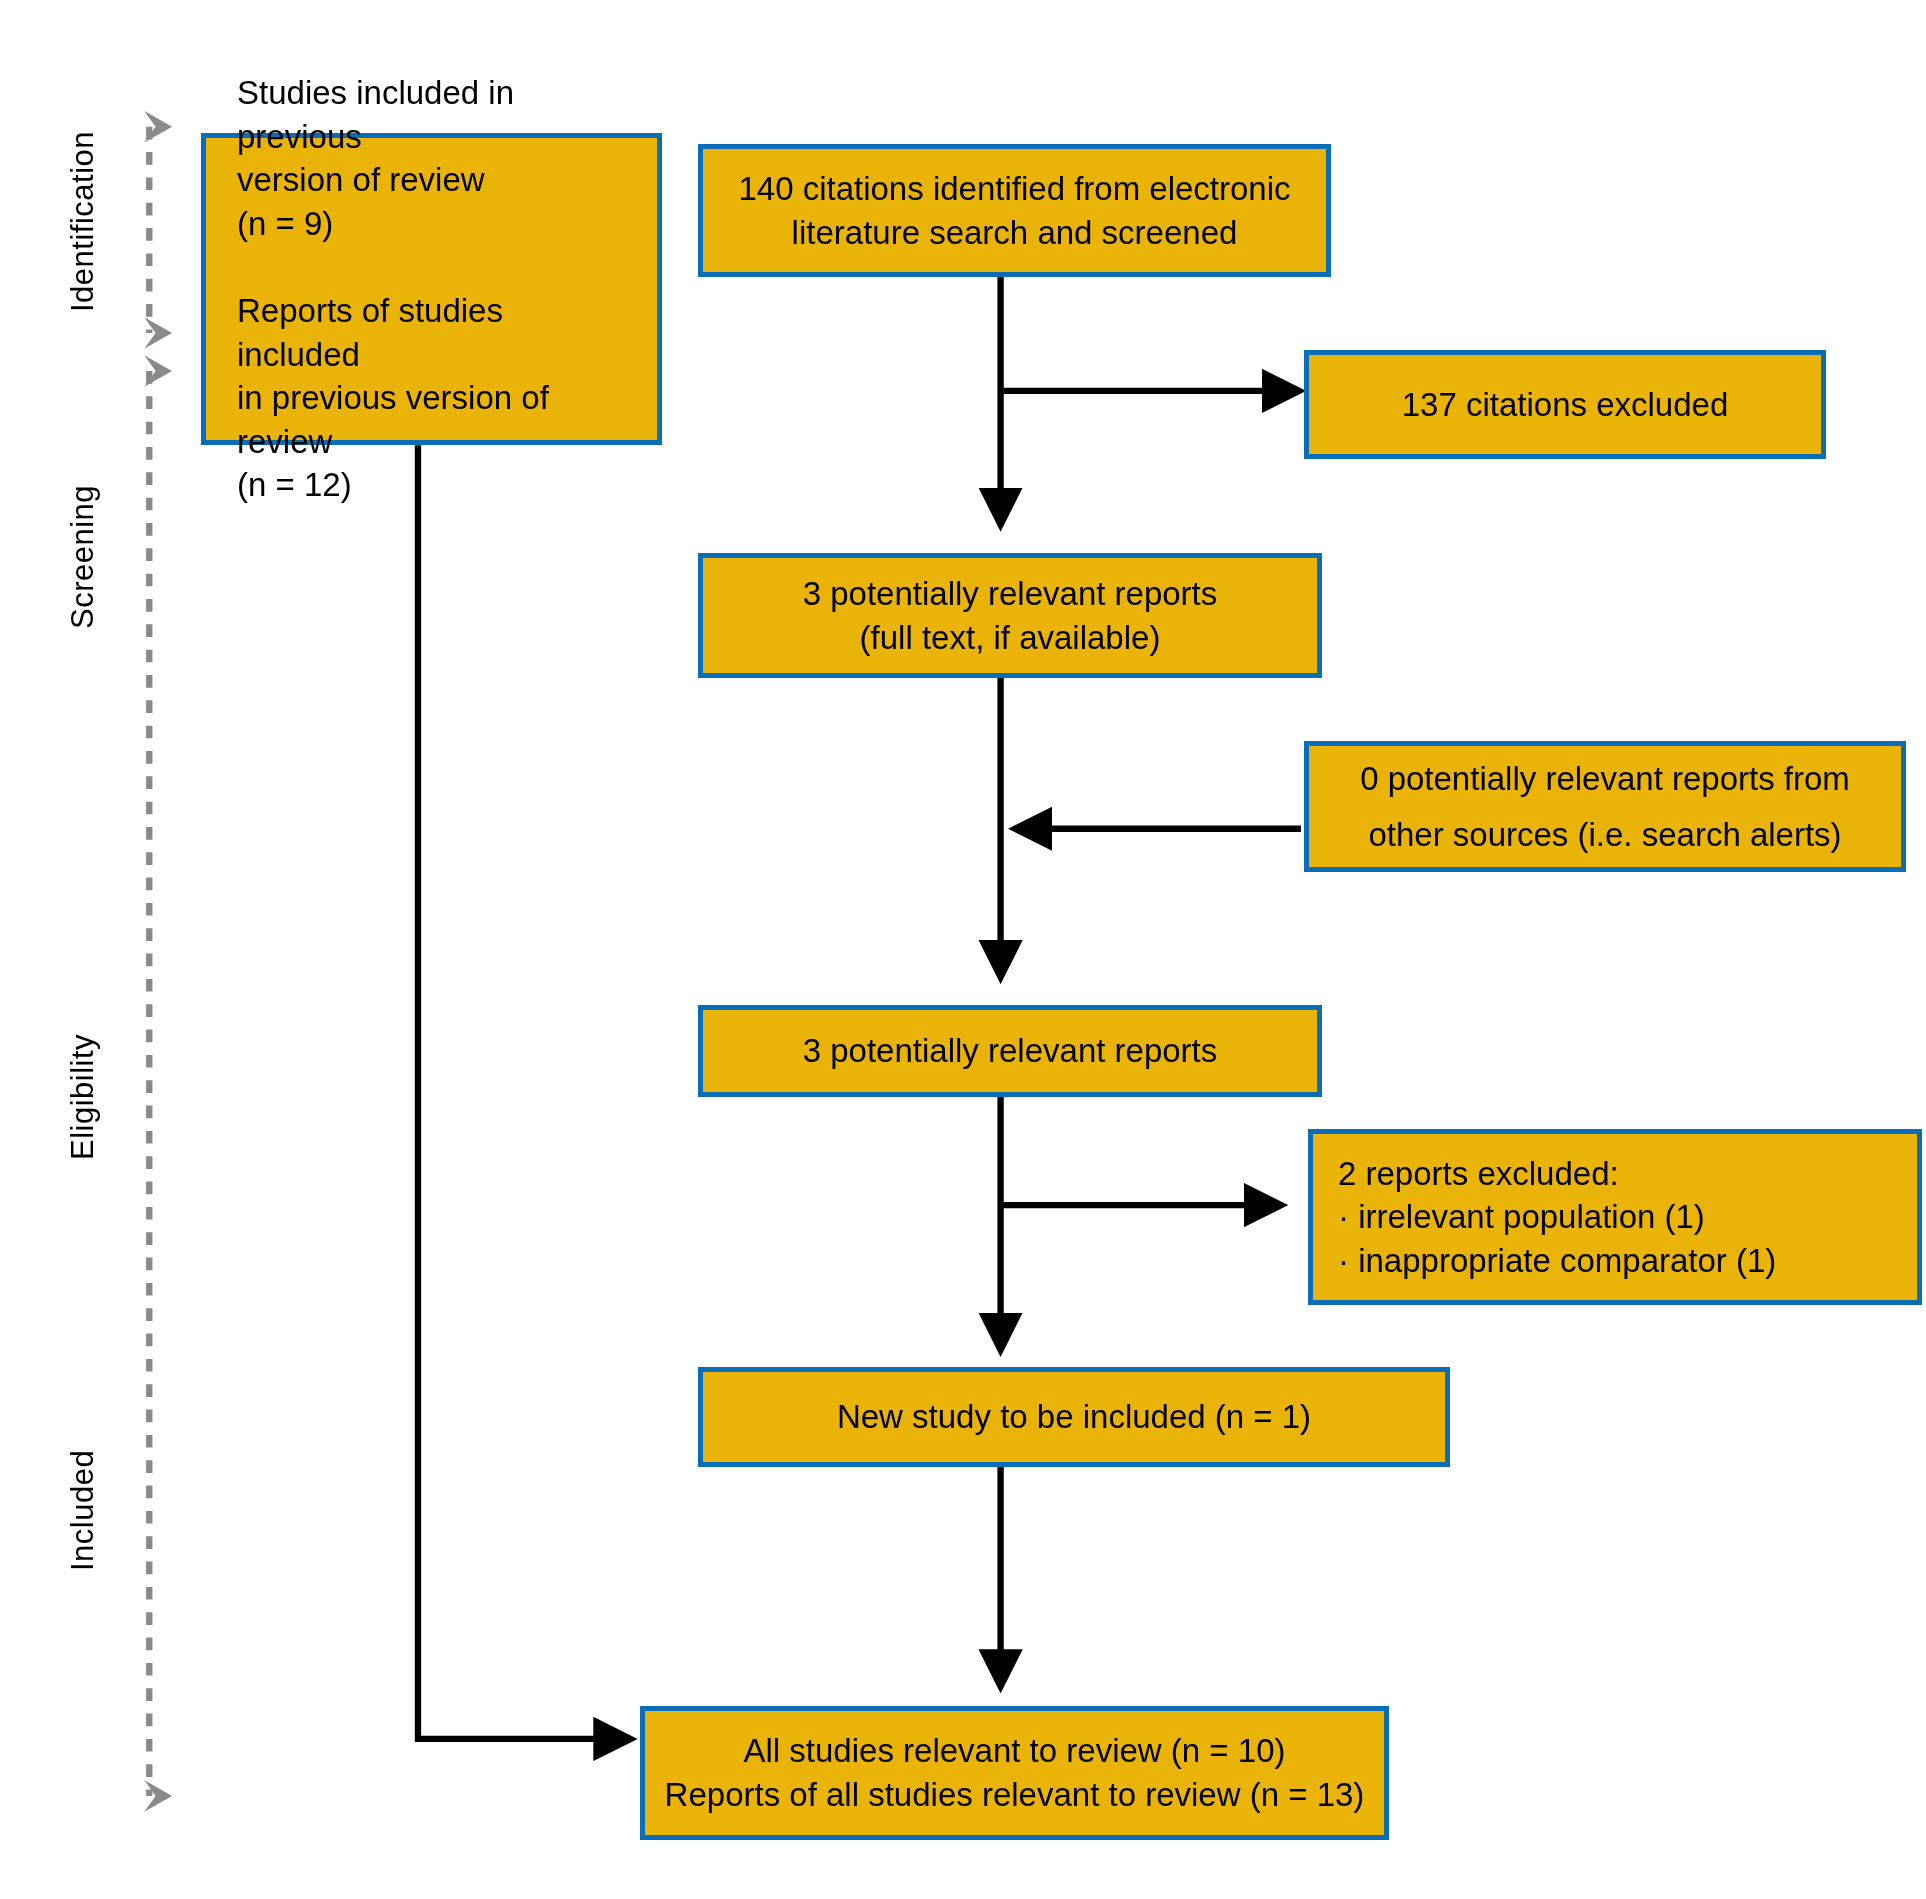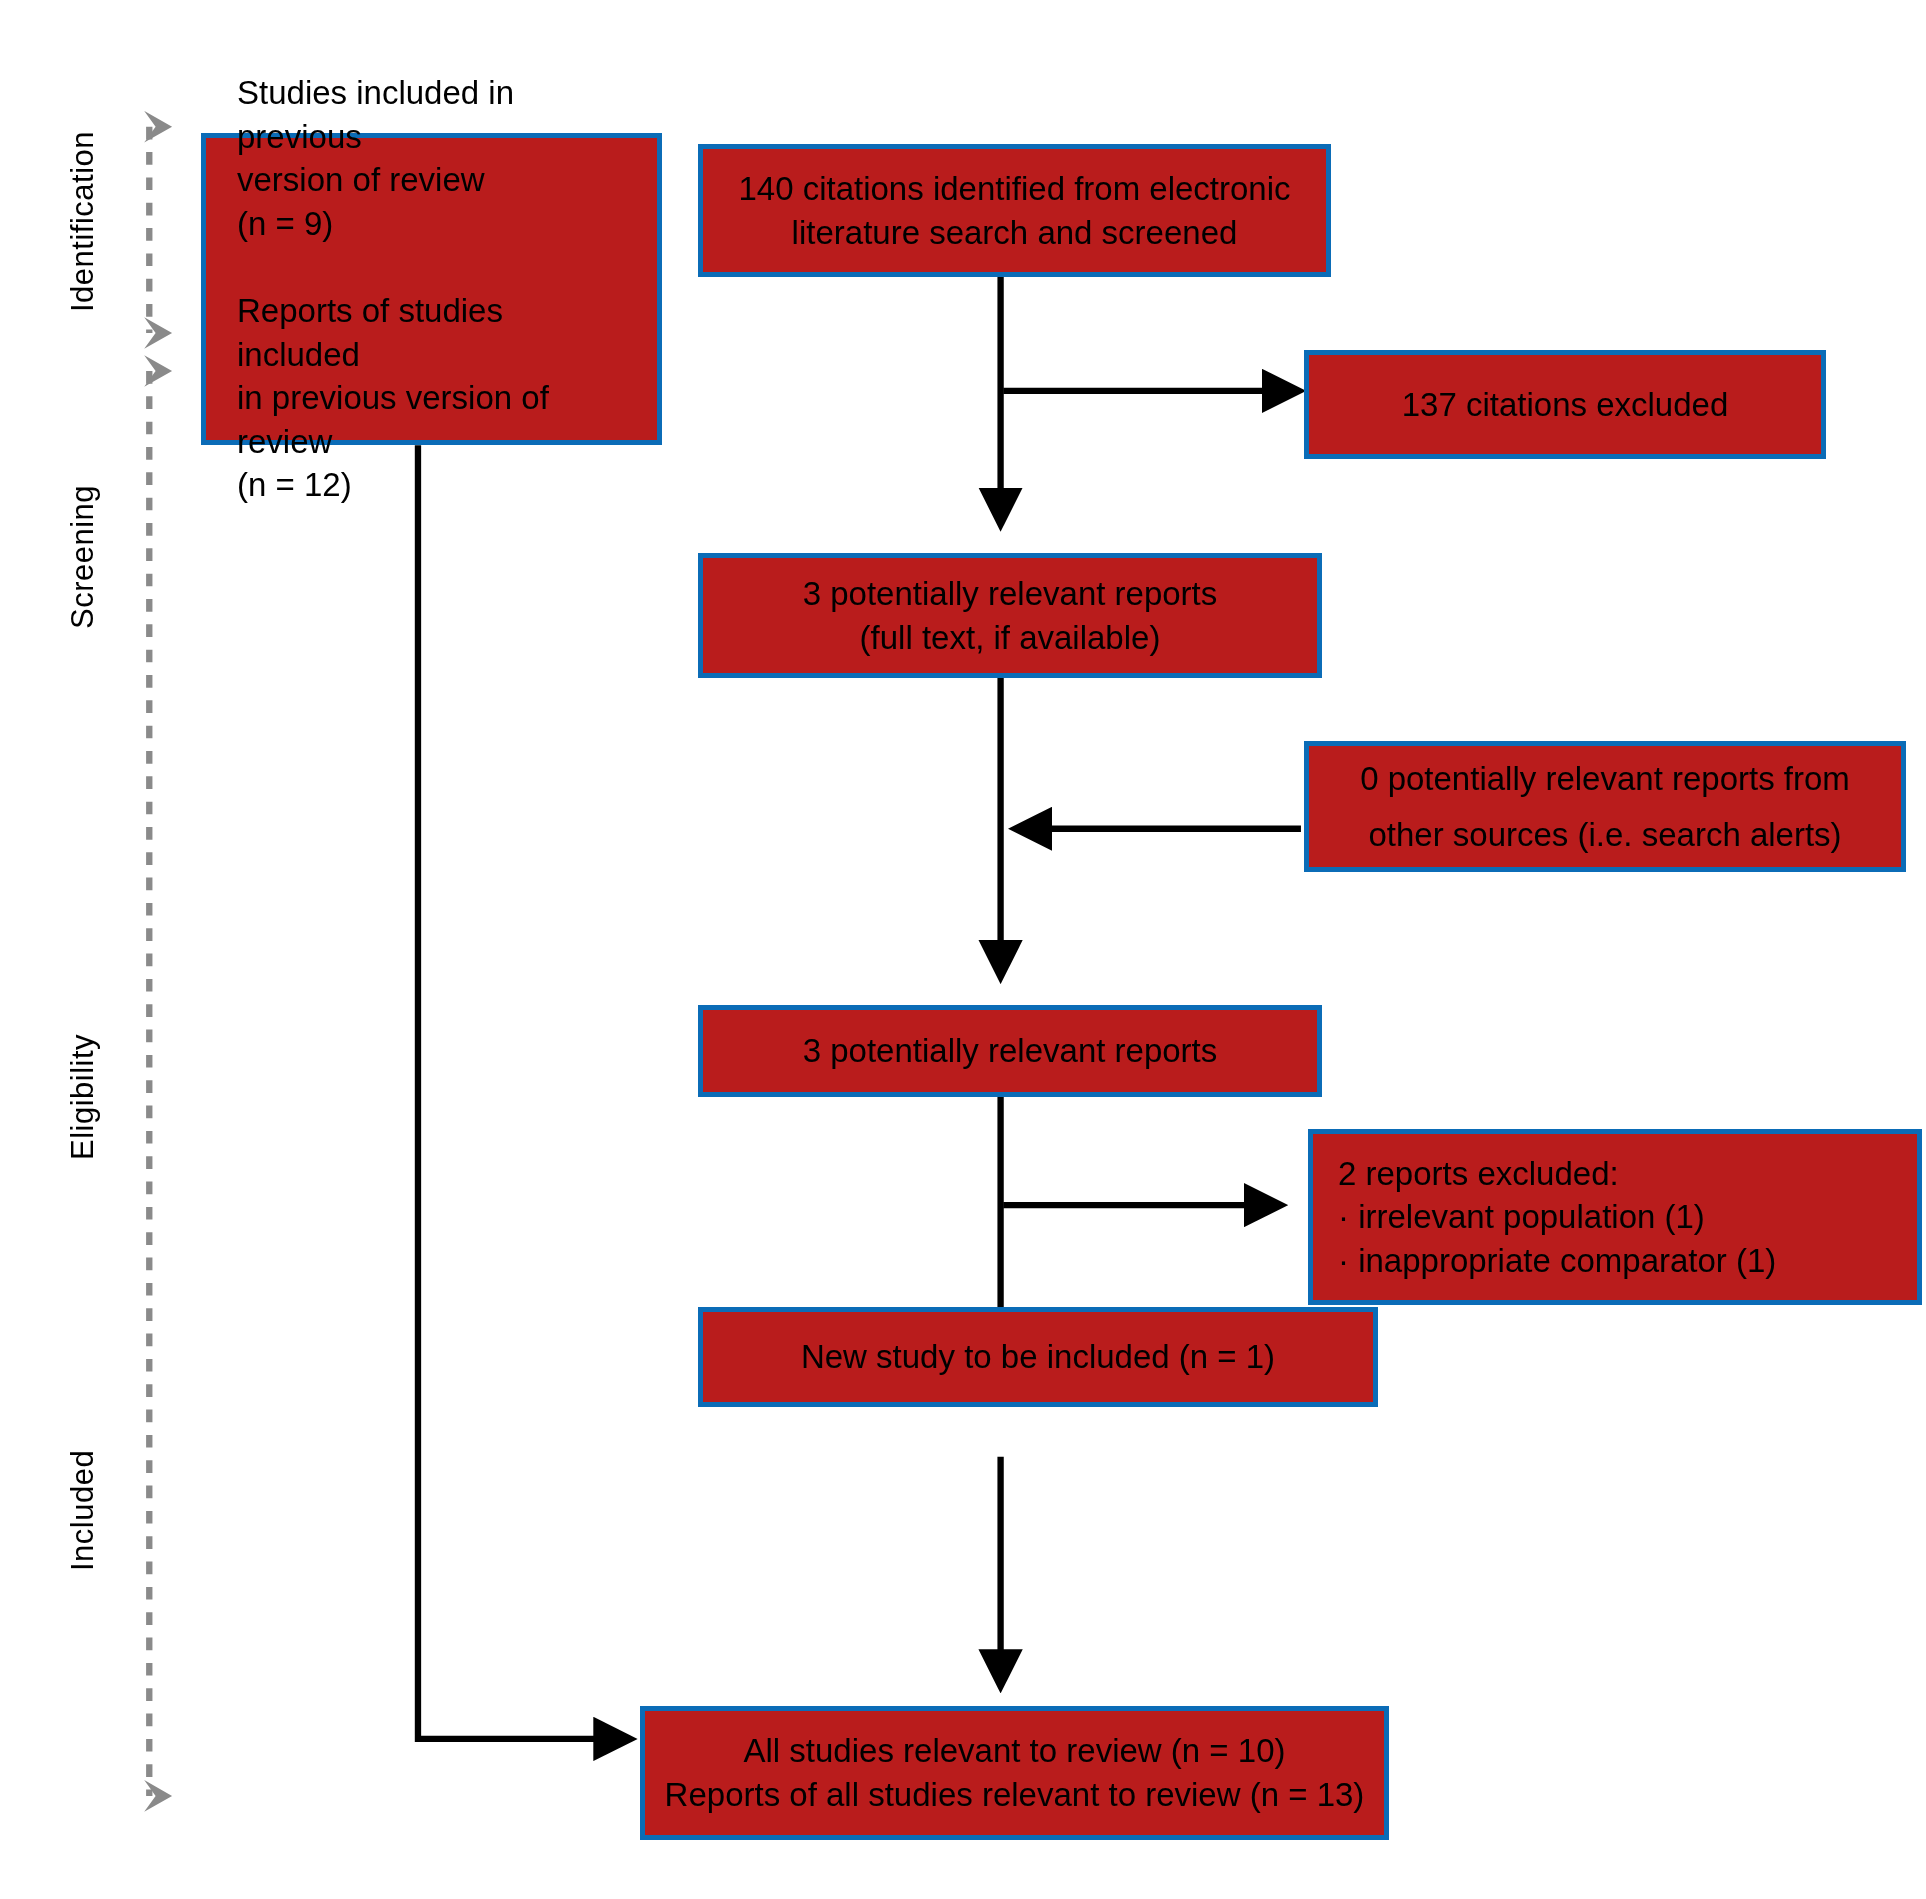--- a/index.html
+++ b/index.html
@@ -23,21 +23,21 @@
     writing-mode: vertical-rl;
     transform: rotate(180deg);
     white-space: nowrap;
     text-align: center;
     letter-spacing: 0.5px;
   }
   .flowbox {
     position: absolute;
     box-sizing: border-box;
     border: 5.4px solid #0b6cb7;
-    background: #b91c1c;
+    background: #eab308;
     display: flex;
     flex-direction: column;
     justify-content: center;
     color: #000000;
     font-family: "Liberation Sans", sans-serif;
     font-size: 33px;
     line-height: 1.32;
   }
   .flowbox .line { display: block; }
   .center-align { align-items: center; text-align: center; padding: 0 12.7px; margin-top: 13px; }
@@ -131,21 +131,21 @@
   <div class="flowbox center-align" style="left:698px; top:992px; width:624px; height:92px;">
     <span class="line">3 potentially relevant reports</span>
   </div>
 
   <div class="flowbox left-align" style="left:1292px; top:1129px; width:614px; height:176px;margin-left:16px;">
     <span class="line">2 reports excluded:</span>
     <span class="line">· irrelevant population (1)</span>
     <span class="line">· inappropriate comparator (1)</span>
   </div>
 
-  <div class="flowbox center-align" style="left:698px; top:1294px; width:680px; height:100px;">
+  <div class="flowbox center-align" style="left:698px; top:1354px; width:752px; height:100px;">
     <span class="line">New study to be included (n = 1)</span>
   </div>
 
   <div class="flowbox center-align" style="left:640px; top:1693px; width:749px; height:134px;">
     <span class="line">All studies relevant to review (n = 10)</span>
     <span class="line">Reports of all studies relevant to review (n = 13)</span>
   </div>
 
 </div>
 

